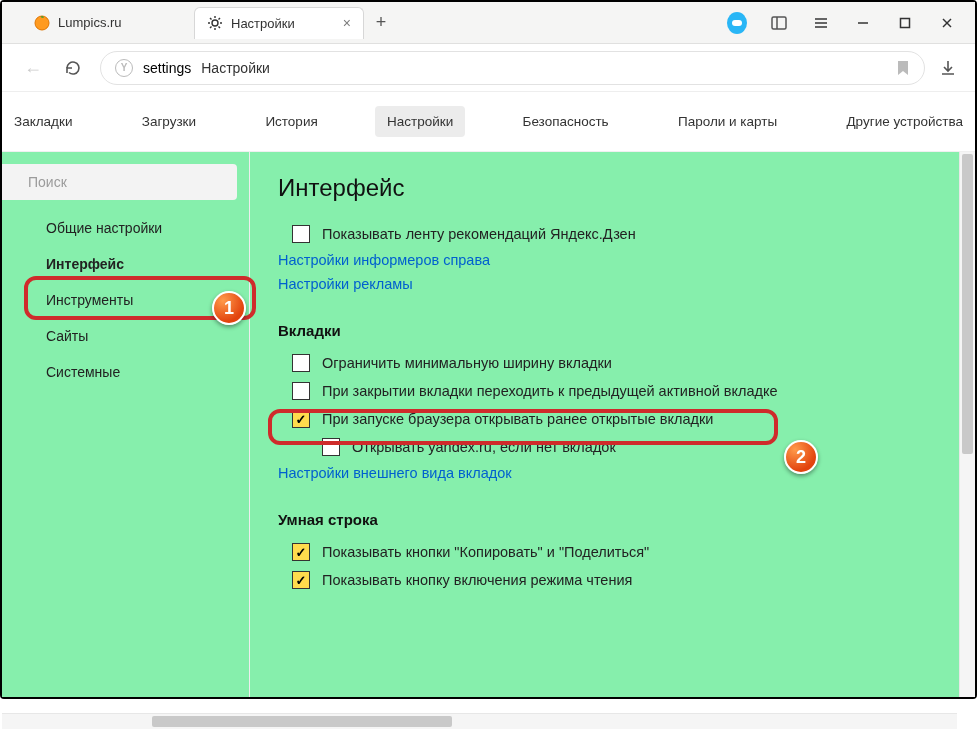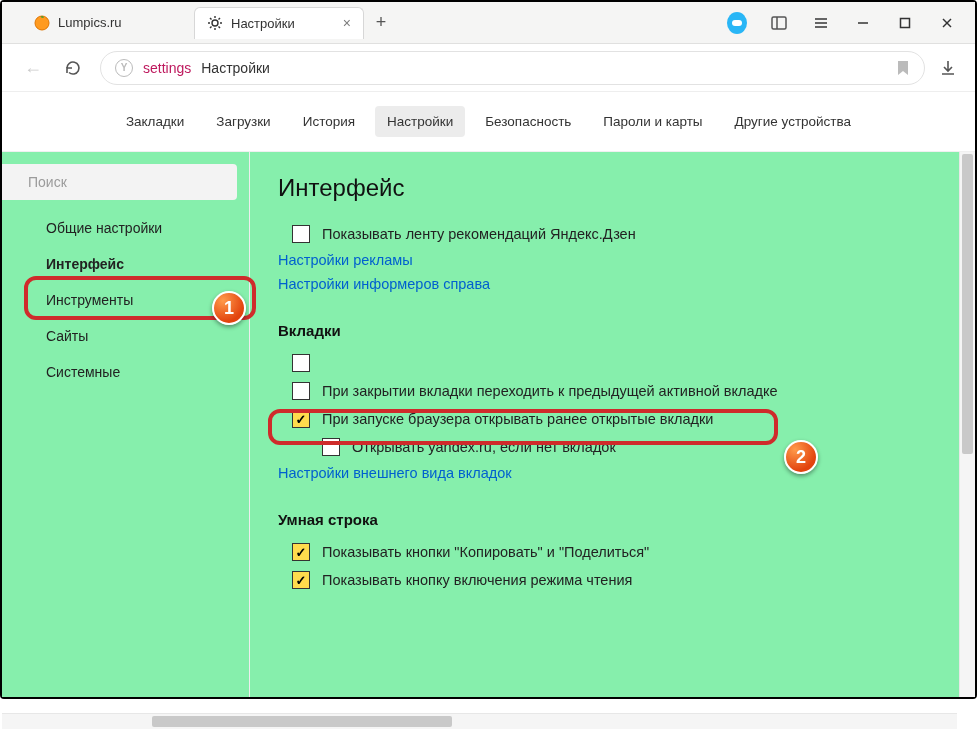--- a/index.html
+++ b/index.html
@@ -17,26 +17,26 @@
 .controls-right .icn { width: 20px; height: 20px; display:flex; align-items:center; justify-content:center; color:#555; cursor:pointer; }
 .weather { width:22px; height:22px; border-radius:50%; background:#29b6f6; display:flex; align-items:center; justify-content:center; }
 .weather::after { content:""; width:10px; height:6px; background:#fff; border-radius:5px; }
 
 
 .addrbar { height: 48px; display:flex; align-items:center; padding: 0 18px; gap: 14px; border-bottom: 1px solid #eee; }
 .navbtn { color:#888; font-size:18px; cursor:pointer; padding:4px; }
 .navbtn.disabled { color:#ccc; }
 .omnibox { flex:1; height:34px; border:1px solid #e2e2e2; border-radius:18px; display:flex; align-items:center; padding: 0 14px; gap: 10px; color:#333; font-size:14px; }
 .omnibox .ya { width:18px; height:18px; border:1.5px solid #bbb; border-radius:50%; display:flex; align-items:center; justify-content:center; font-size:10px; color:#bbb; font-weight:bold; }
-.omnibox .label-dim { color:#be185d; }
+.omnibox .label-dim { color:#000000; }
 .bookmark-ic { margin-left:auto; color:#999; }
 .dlbtn { color:#666; cursor:pointer; }
 
 
-.settings-nav { height: 60px; display:flex; align-items:center; justify-content:center; gap: 8px; border-bottom:1px solid #f0f0f0; }
+.settings-nav { height: 60px; display:flex; align-items:center; justify-content:space-between; gap: 8px; border-bottom:1px solid #f0f0f0; }
 .settings-nav .nitem { font-size:13.5px; color:#333; padding: 8px 12px; border-radius:4px; cursor:pointer; }
 .settings-nav .nitem.sel { background:#ececec; }
 
 
 .main { flex:1; display:flex; overflow:hidden; background:#86efac; }
 
 .sidebar { width: 248px; border-right:1px solid #eee; padding-top:6px; position:relative; }
 .searchbox { margin: 6px 12px 10px 0; padding: 10px 14px; background:#f3f3f3; color:#9b9b9b; font-size:14px; border-radius:0 4px 4px 0; margin-left:0; padding-left:26px;}
 .side-item { padding: 10px 44px; font-size:14px; color:#222; cursor:pointer; }
 .side-item.active { font-weight:bold; }
@@ -180,26 +180,27 @@
       <div class="side-item">Системные</div>
     </div>
 
     <div class="content">
       <h1>Интерфейс</h1>
 
       <div class="chk-row">
         <span class="chk"></span>
         <span>Показывать ленту рекомендаций Яндекс.Дзен</span>
       </div>
+      <div><span class="linky">Настройки информеров справа</span></div>
       <div><span class="linky">Настройки рекламы</span></div>
-      <div><span class="linky">Настройки информеров справа</span></div>
 
       <div class="section-h">Вкладки</div>
       <div class="chk-row">
         <span class="chk"></span>
+        <span>Ограничить минимальную ширину вкладки</span>
       </div>
       <div class="chk-row">
         <span class="chk"></span>
         <span>При закрытии вкладки переходить к предыдущей активной вкладке</span>
       </div>
       <div class="chk-row">
         <span class="chk checked"></span>
         <span>При запуске браузера открывать ранее открытые вкладки</span>
       </div>
       <div class="chk-row indent">

